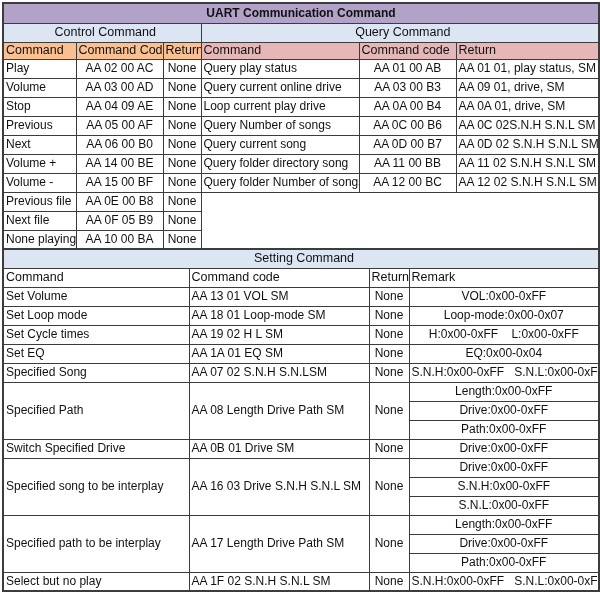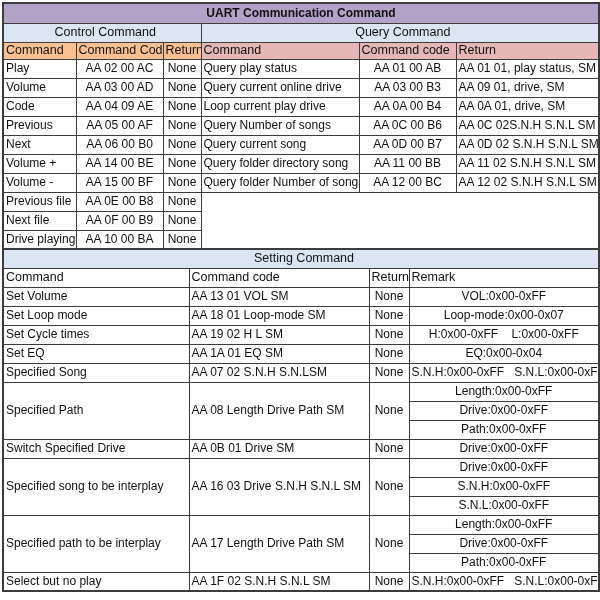--- a/index.html
+++ b/index.html
@@ -78,21 +78,21 @@
     </tr>
     <tr>
       <td class="left">Volume</td>
       <td class="center">AA 03 00 AD</td>
       <td class="center">None</td>
       <td class="left">Query current online drive</td>
       <td class="center">AA 03 00 B3</td>
       <td class="left">AA 09 01, drive, SM</td>
     </tr>
     <tr>
-      <td class="left">Code</td>
+      <td class="left">Stop</td>
       <td class="center">AA 04 09 AE</td>
       <td class="center">None</td>
       <td class="left">Loop current play drive</td>
       <td class="center">AA 0A 00 B4</td>
       <td class="left">AA 0A 01, drive, SM</td>
     </tr>
     <tr>
       <td class="left">Previous</td>
       <td class="center">AA 05 00 AF</td>
       <td class="center">None</td>
@@ -125,25 +125,25 @@
       <td class="left">AA 12 02 S.N.H S.N.L SM</td>
     </tr>
     <tr>
       <td class="left">Previous file</td>
       <td class="center">AA 0E 00 B8</td>
       <td class="center">None</td>
       <td class="empty" colspan="3" rowspan="3"></td>
     </tr>
     <tr>
       <td class="left">Next file</td>
-      <td class="center">AA 0F 00 B9</td>
-      <td class="center">None</td>
-    </tr>
-    <tr>
-      <td class="left">Drive playing</td>
+      <td class="center">AA 0F 05 B9</td>
+      <td class="center">None</td>
+    </tr>
+    <tr>
+      <td class="left">None playing</td>
       <td class="center">AA 10 00 BA</td>
       <td class="center">None</td>
     </tr>
   </tbody>
     </table>
 
   <table class="setting-table">
     <colgroup>
       <col style="width:186px">
         <col style="width:180px">

